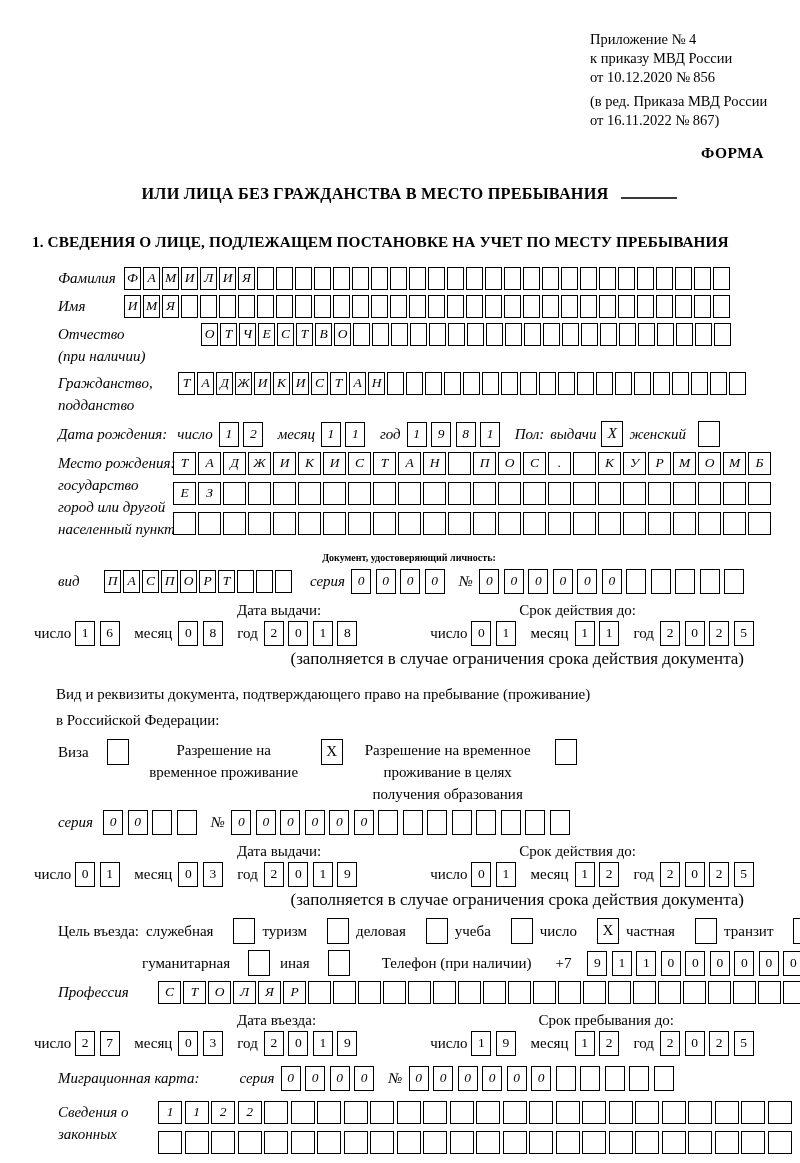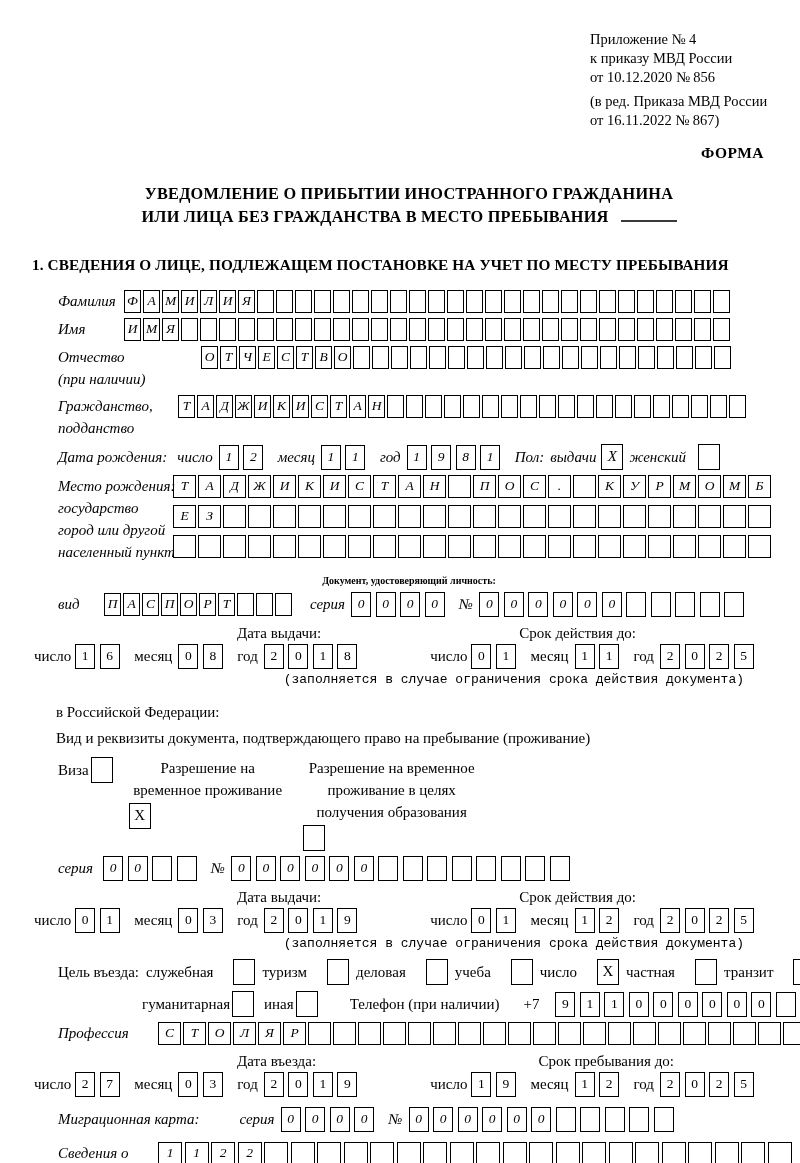--- a/index.html
+++ b/index.html
@@ -42,26 +42,26 @@
   
   .center-bold{font-weight:bold;text-align:center;margin:10px 0 6px 0;font-size:10px;}
   
   .date-headings{display:flex;margin-top:8px;margin-bottom:2px;text-align:right;}
   .dh1{margin-left:205px;}
   .dh2{margin-left:auto;margin-right:150px;}
   .dh2.entry{margin-right:112px;}
   .date-pair{display:flex;align-items:center;white-space:nowrap;}
   .date-group{display:flex;align-items:center;}
   .date-group.right{margin-left:auto;margin-right:28px;}
-  .note{text-align:right;padding-right:42px;font-size:13px;margin-top:3px;font-family:Liberation Mono, monospace;}
+  .note{text-align:right;padding-right:42px;font-size:17px;margin-top:3px;}
   
   .permit-intro{margin:12px 0 0 24px;line-height:26px;}
   .permit-row{display:flex;align-items:flex-start;margin:6px 0 4px 26px;gap:16px;white-space:normal;}
-  .p-opt{display:flex;align-items:center;gap:2px;flex:none;}
-  .p-opt.multi{align-items:flex-start;flex-direction:column;}
+  .p-opt{display:flex;align-items:center;gap:18px;flex:none;}
+  .p-opt.multi{align-items:flex-start;}
   .ml-label{display:inline-block;text-align:center;line-height:22px;}
   .mlw1{width:158px;}
   .mlw2{width:178px;}
   
   .purpose-row{display:flex;align-items:center;margin:8px 0 2px 26px;gap:7px;white-space:nowrap;}
   .purpose-row .p-opt{gap:20px;}
   .purpose-row2{display:flex;align-items:center;margin:6px 0 4px 110px;gap:10px;white-space:nowrap;}
   .phone-lbl{margin-left:22px;}
   .phone-prefix{margin:0 6px 0 14px;}
 </style>
@@ -76,21 +76,20 @@
     <div>от 10.12.2020 № 856</div>
     <div class="amend">
       <div>(в ред. Приказа МВД России</div>
       <div>от 16.11.2022 № 867)</div>
     </div>
   </div>
 
   <div class="forma">ФОРМА</div>
 
   <div class="title">
-    <div>УВЕДОМЛЕНИЕ О ПРИБЫТИИ ИНОСТРАННОГО ГРАЖДАНИНА</div>
     <div><span>ИЛИ ЛИЦА БЕЗ ГРАЖДАНСТВА В МЕСТО ПРЕБЫВАНИЯ</span><span class="blank"></span></div>
   </div>
 
   <div class="sec-heading">1. СВЕДЕНИЯ О ЛИЦЕ, ПОДЛЕЖАЩЕМ ПОСТАНОВКЕ НА УЧЕТ ПО МЕСТУ ПРЕБЫВАНИЯ</div>
 
   <div class="frow">
     <span class="flabel w66">Фамилия</span>
     <span class="cells">
         <span class="cell">Ф</span>
         <span class="cell">А</span>
@@ -439,22 +438,22 @@
           <span class="cell">2</span>
           <span class="cell">0</span>
           <span class="cell">2</span>
           <span class="cell">5</span>
         </span>
     </div>
   </div>
   <div class="note">(заполняется в случае ограничения срока действия документа)</div>
 
   <div class="permit-intro">
+    <div>Вид и реквизиты документа, подтверждающего право на пребывание (проживание)</div>
     <div>в Российской Федерации:</div>
-    <div>Вид и реквизиты документа, подтверждающего право на пребывание (проживание)</div>
   </div>
 
   <div class="permit-row">
     <span class="p-opt">
       <span>Виза</span>
       <span class="cells check">
           <span class="cell"></span>
         </span>
     </span>
     <span class="p-opt multi">

